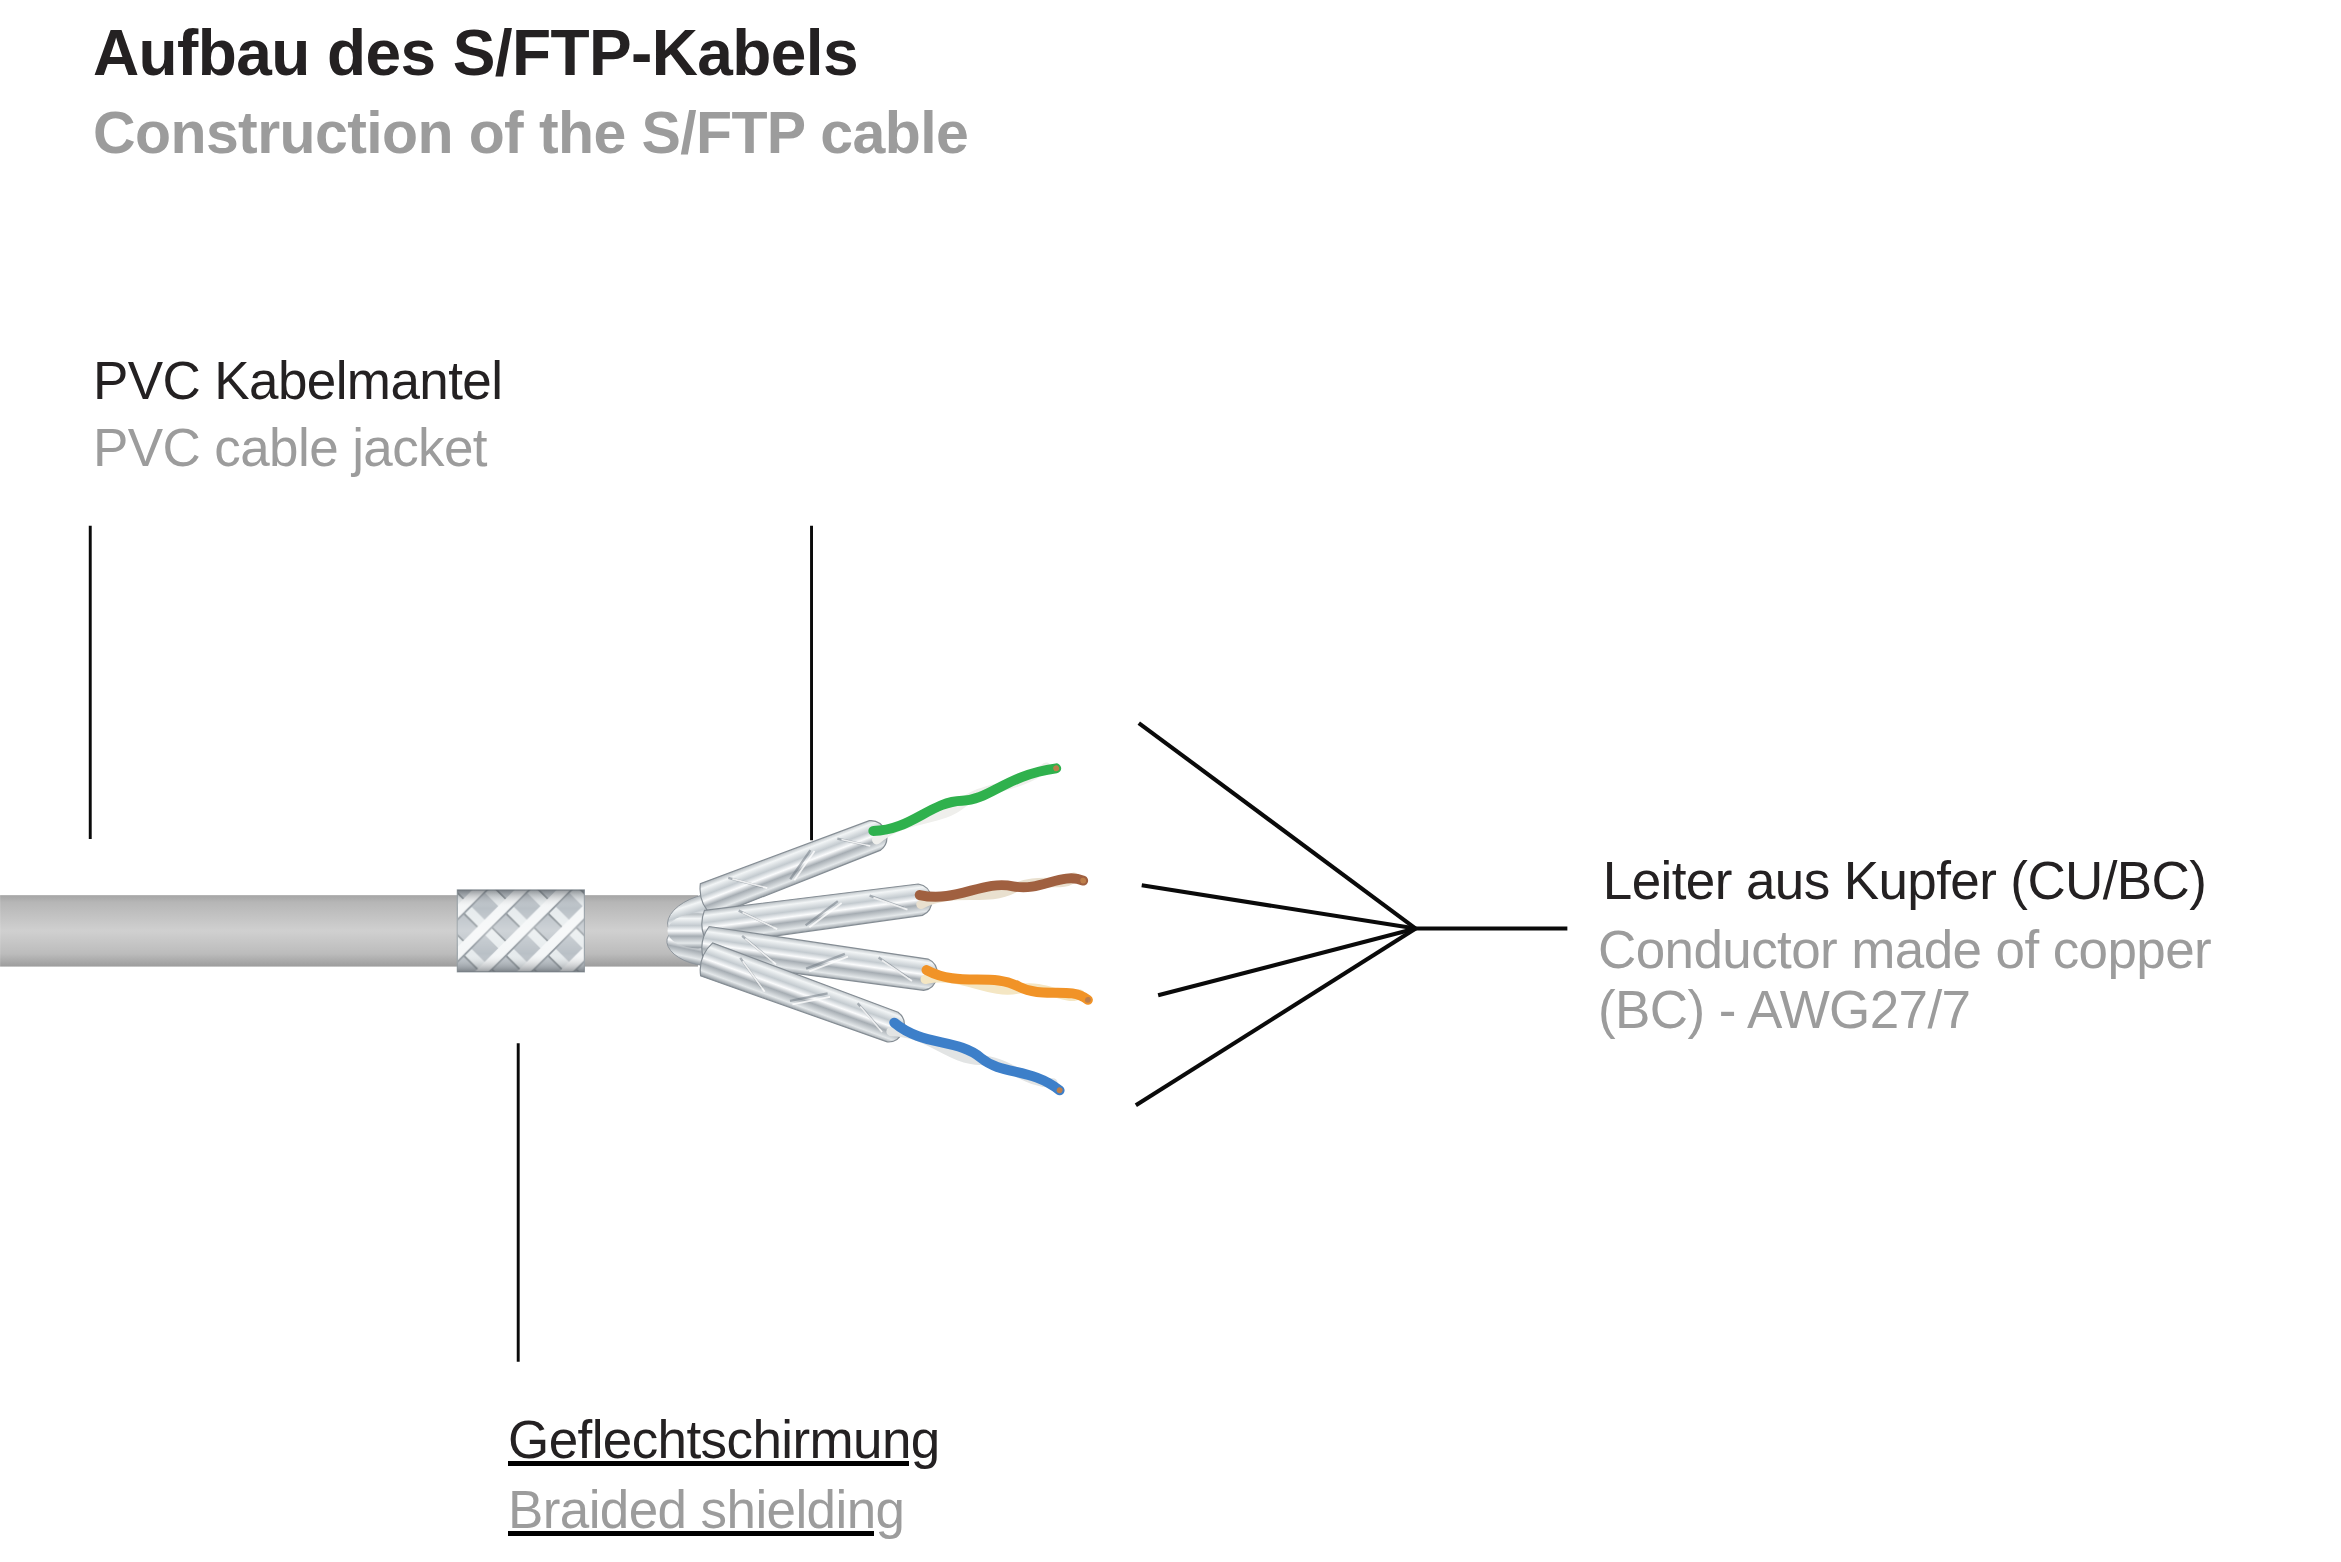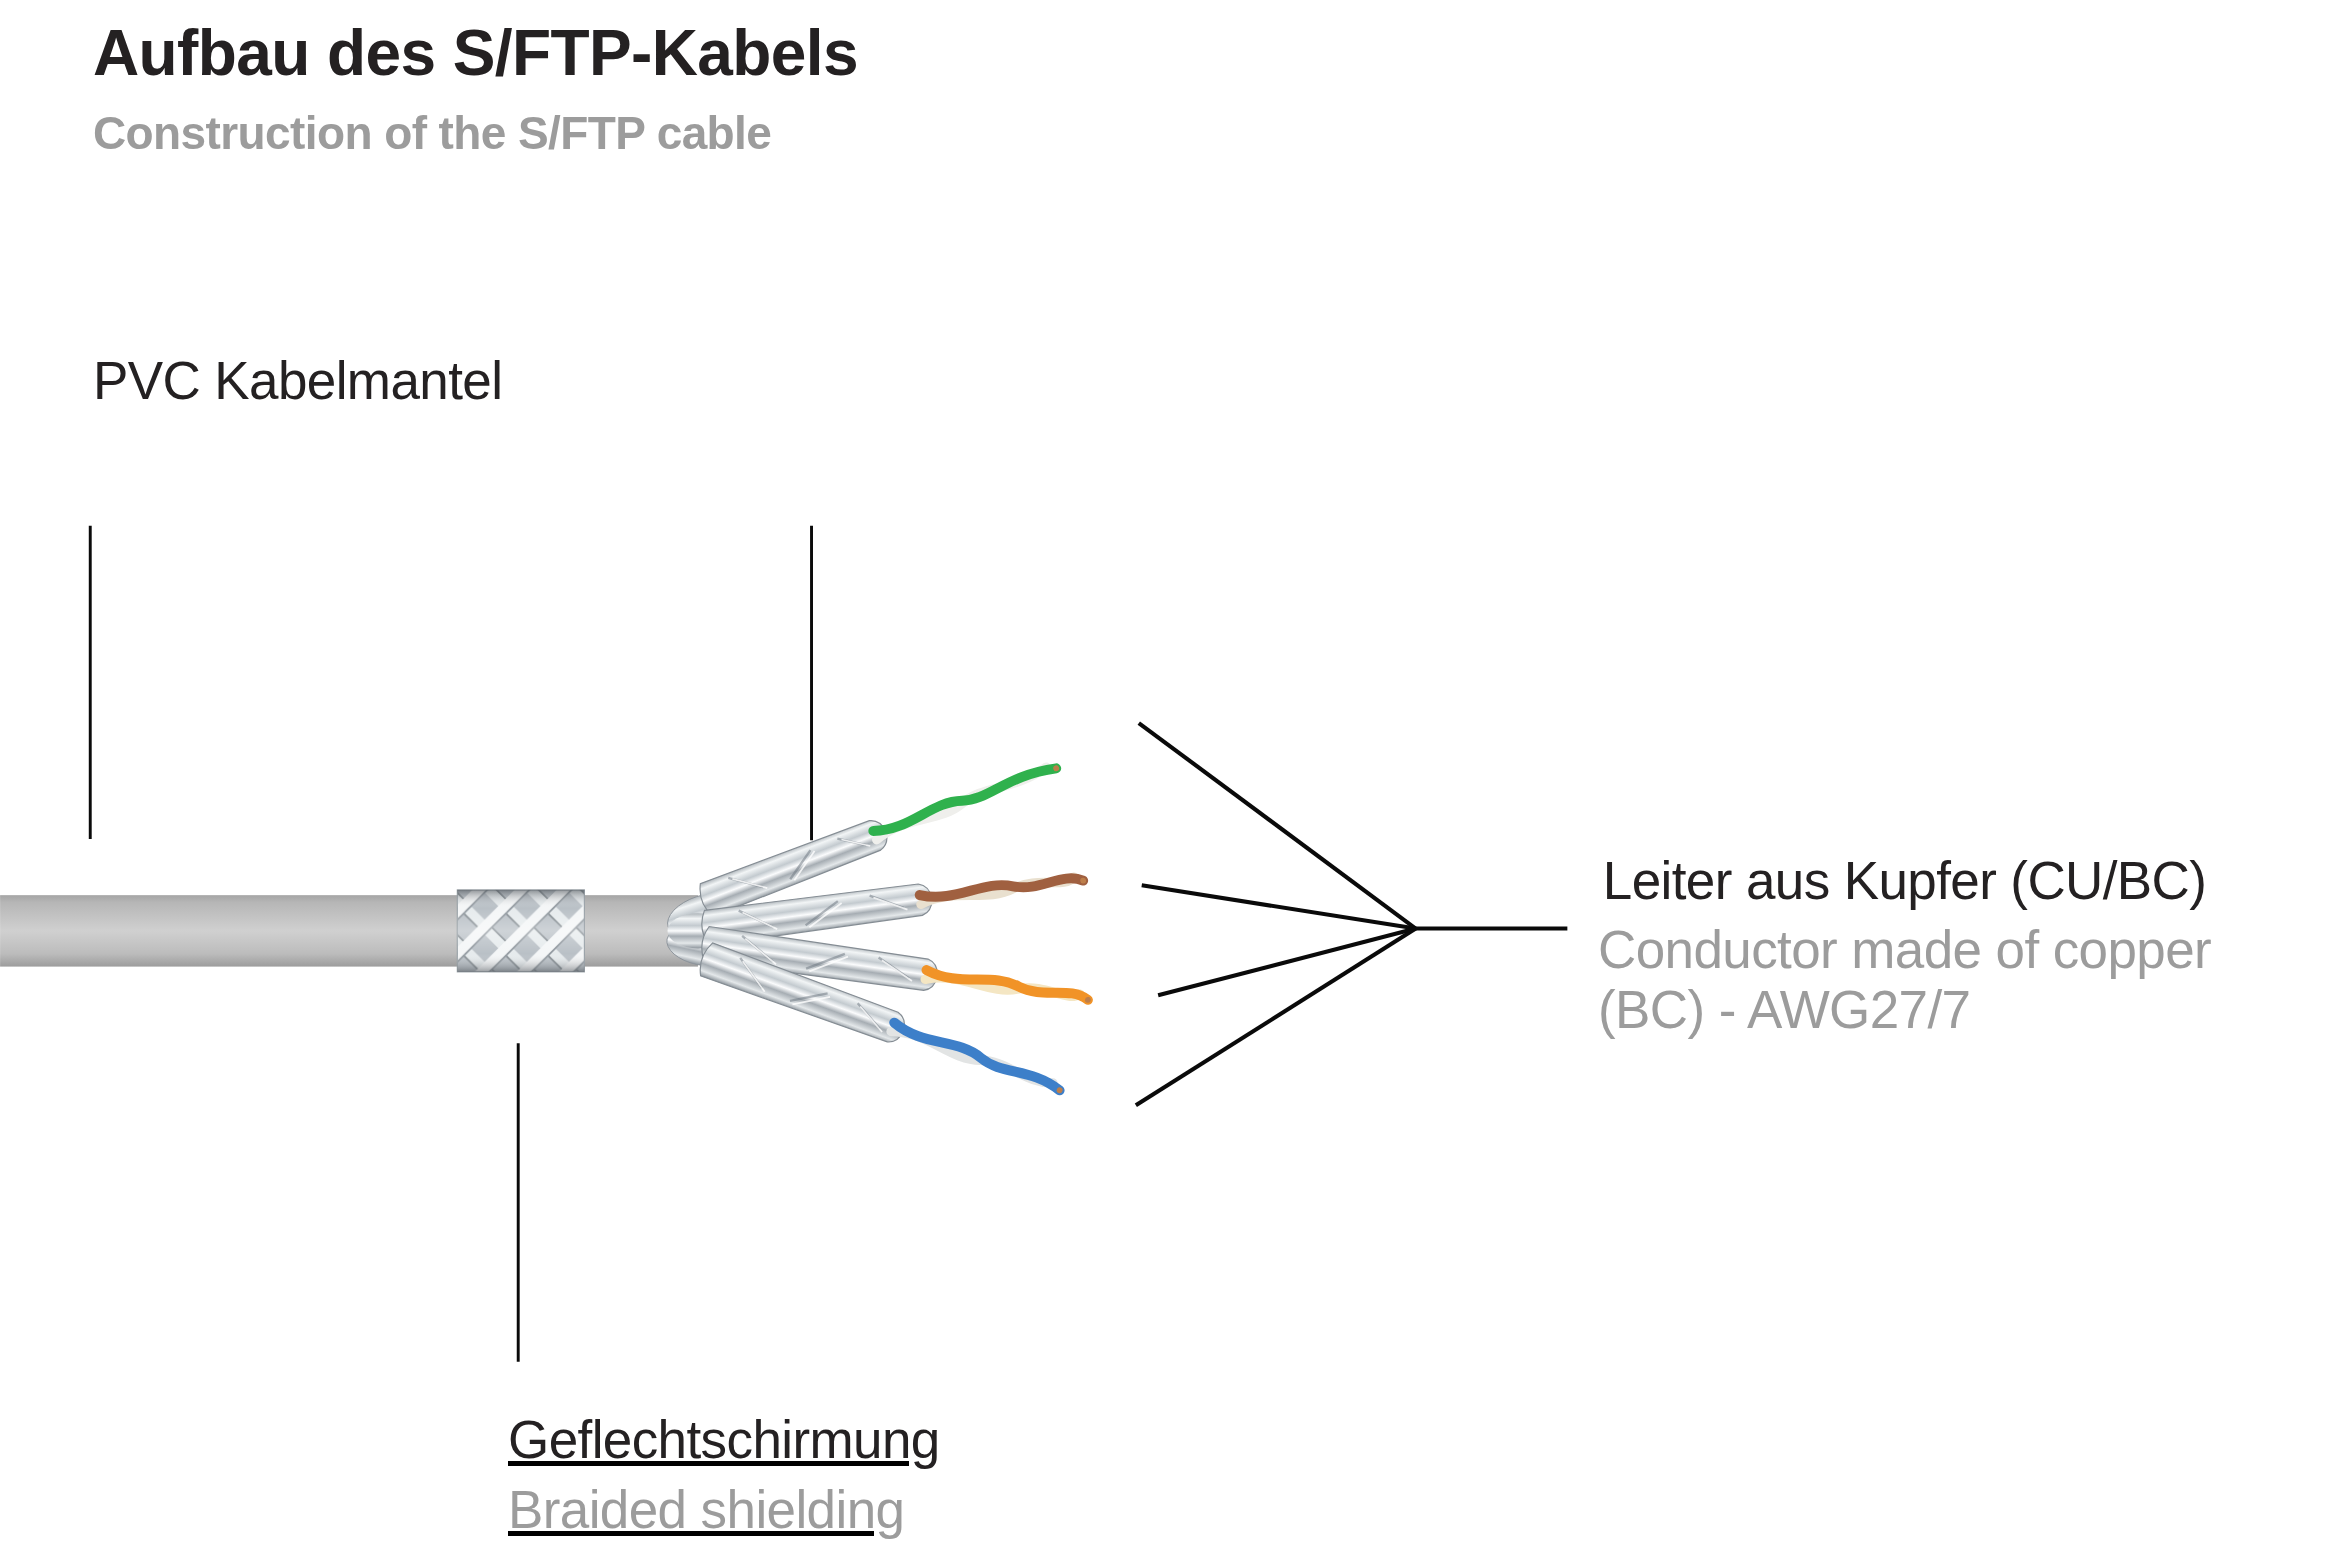--- a/index.html
+++ b/index.html
@@ -16,22 +16,22 @@
     font-family:"Liberation Sans","DejaVu Sans",sans-serif;
     overflow:hidden;
   }
   .diagram-svg{position:absolute;left:0;top:0;}
   .header{position:absolute;left:93px;top:17.6px;}
   .title{
     font-size:64px;font-weight:bold;line-height:1.1;
     color:var(--text-primary);letter-spacing:-0.6px;
   }
   .subtitle{
-    font-size:46px;font-weight:bold;line-height:1.1;
-    color:var(--text-secondary);letter-spacing:-0.6px;margin-top:20px;
+    font-size:59px;font-weight:bold;line-height:1.1;
+    color:var(--text-secondary);letter-spacing:-0.6px;margin-top:13px;
   }
   .label{position:absolute;font-size:53px;letter-spacing:-0.6px;white-space:nowrap;}
   .label .de{color:var(--text-primary);line-height:67px;text-align:center;}
   .label .en{color:var(--text-secondary);line-height:67px;}
   .label-jacket{left:93px;top:347px;}
   .label-pimf{left:817px;top:347px;}
   .label-braid{left:508px;top:1405px;text-decoration:underline;}
   .label-braid .de,.label-braid .en{line-height:70px;}
   .label-conductor{left:1598px;top:807px;margin-top:44px;}
   .label-conductor .de,.label-conductor .en{line-height:60px;}
@@ -150,20 +150,21 @@
     </g>
   </svg>
 
   <div class="header">
     <div class="title">Aufbau des S/FTP-Kabels</div>
     <div class="subtitle">Construction of the S/FTP cable</div>
   </div>
 
   <div class="label label-jacket">
     <div class="de">PVC Kabelmantel</div>
+    <div class="en">PVC cable jacket</div>
   </div>
 
 
   <div class="label label-conductor">
     <div class="de">
       <div>Leiter aus Kupfer (CU/BC)</div>
     </div>
     <div class="en">
       <div>Conductor made of copper</div>
       <div>(BC) - AWG27/7</div>

